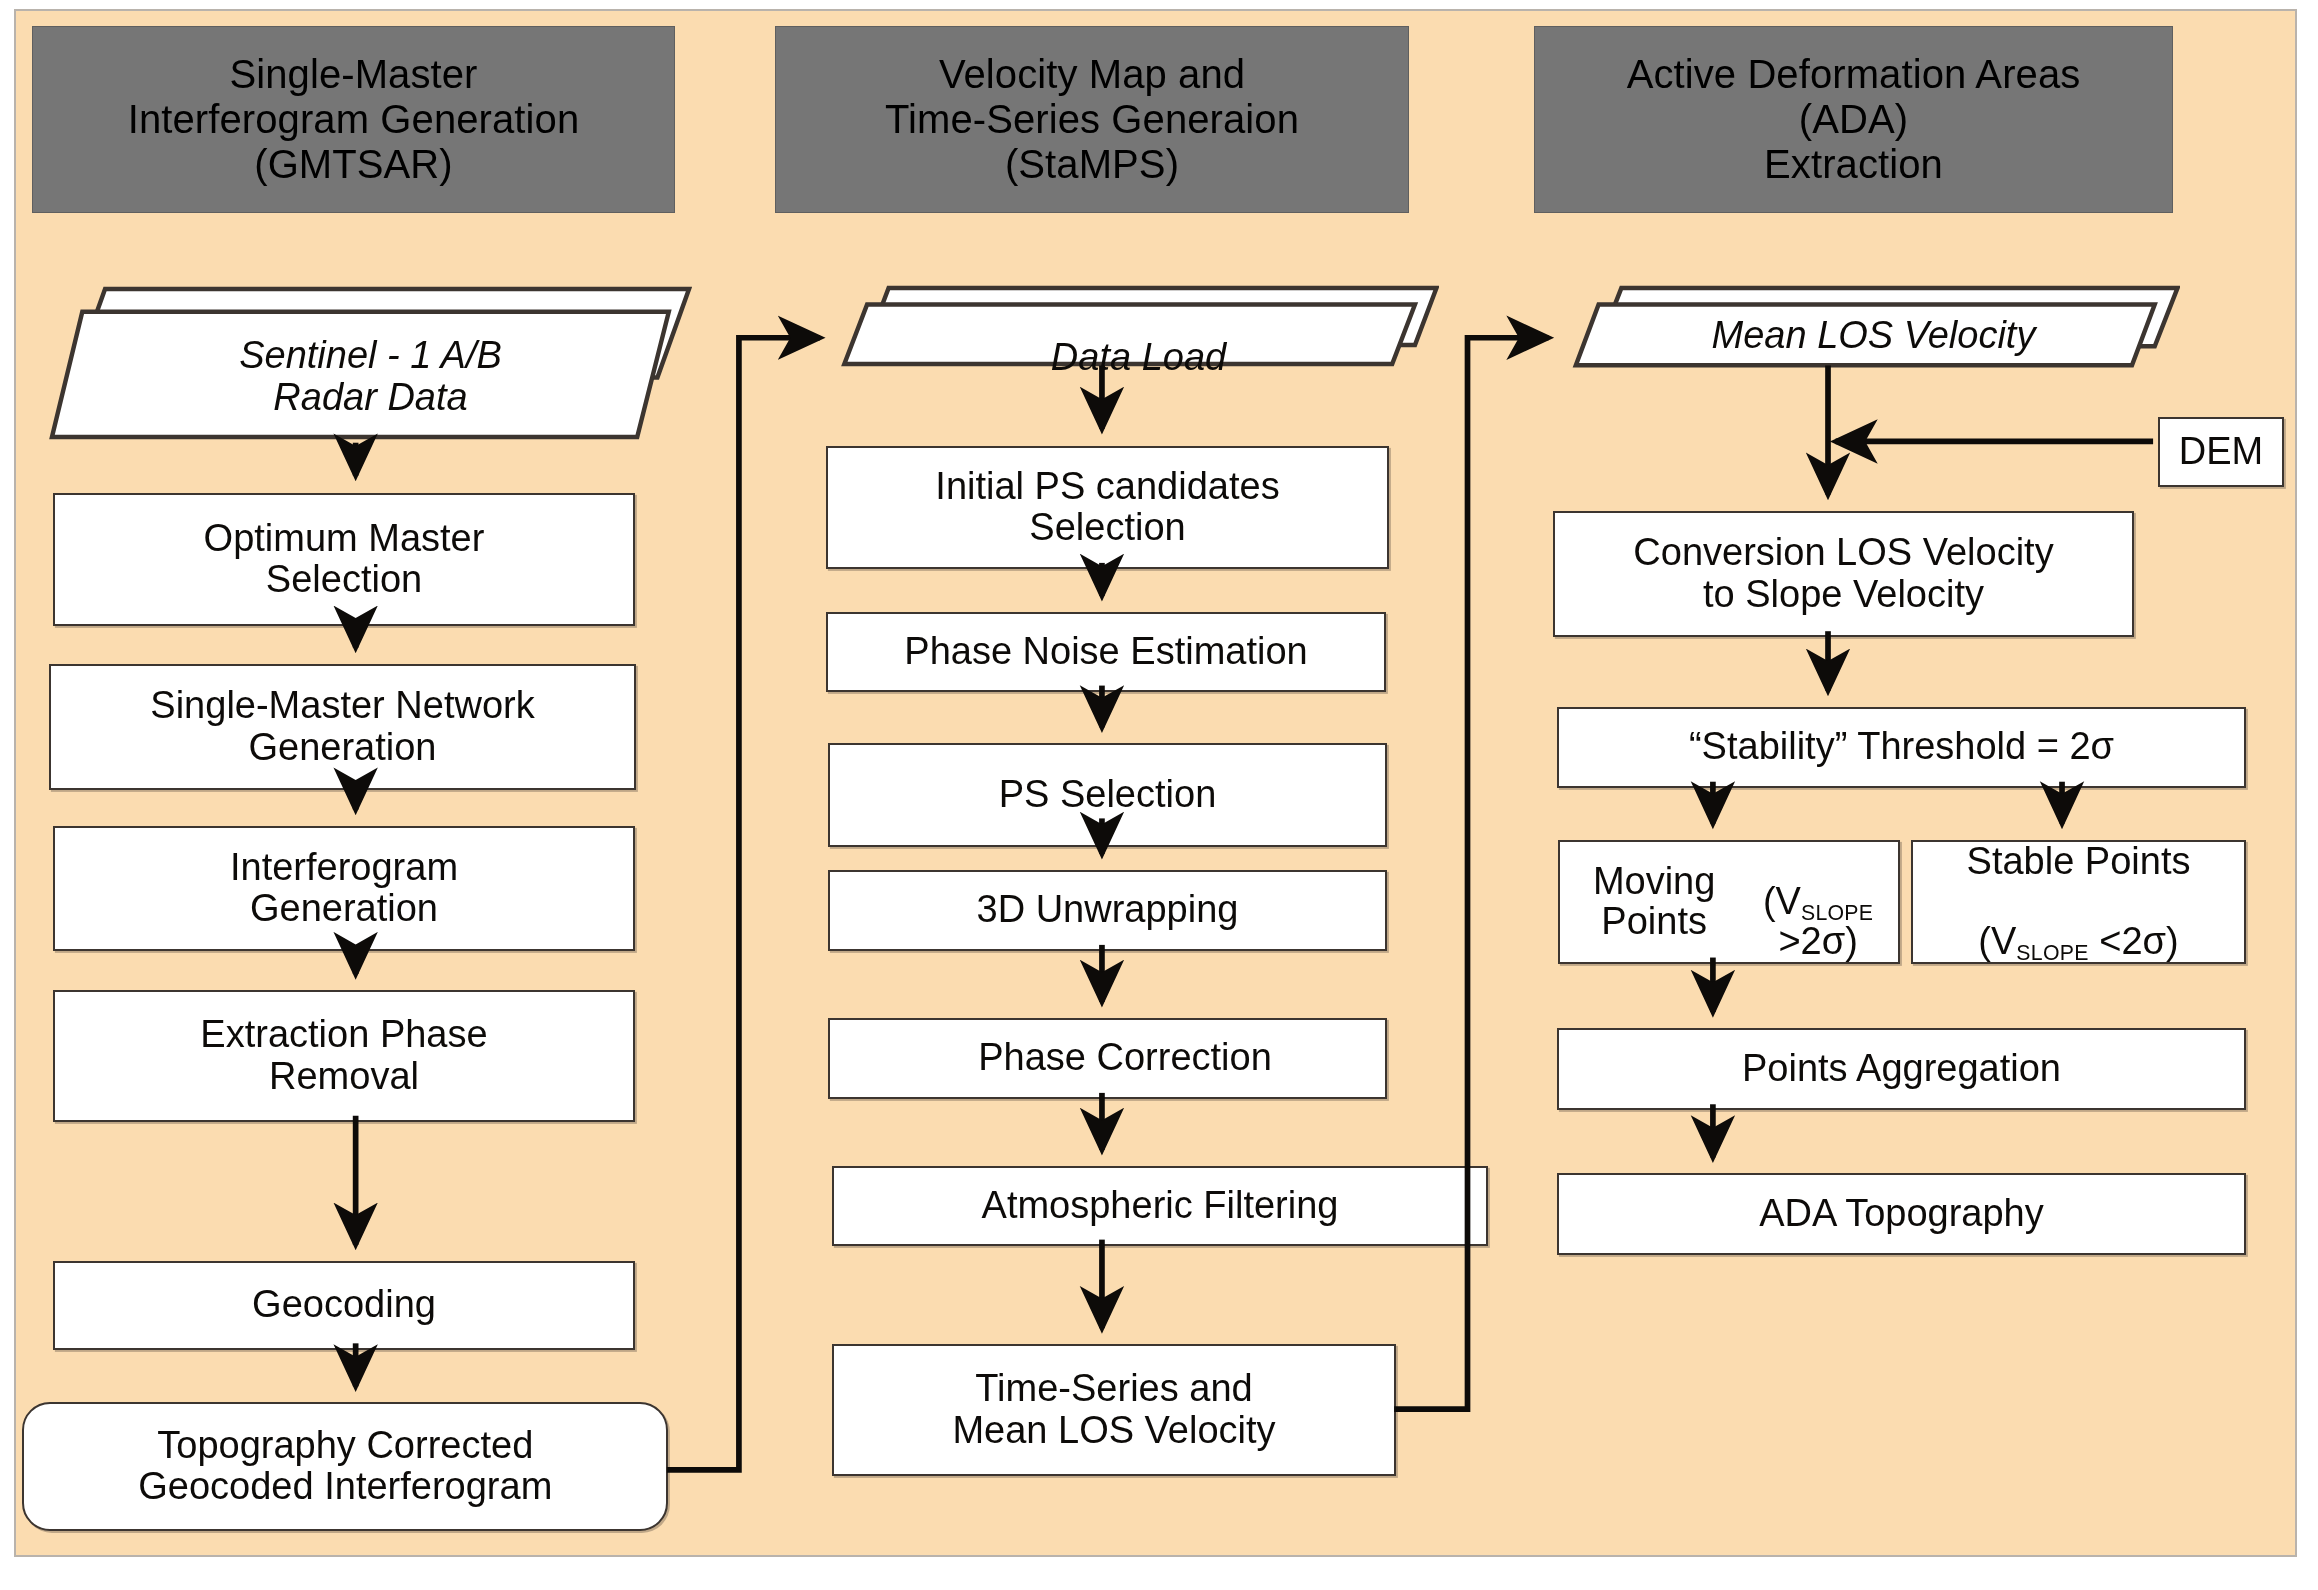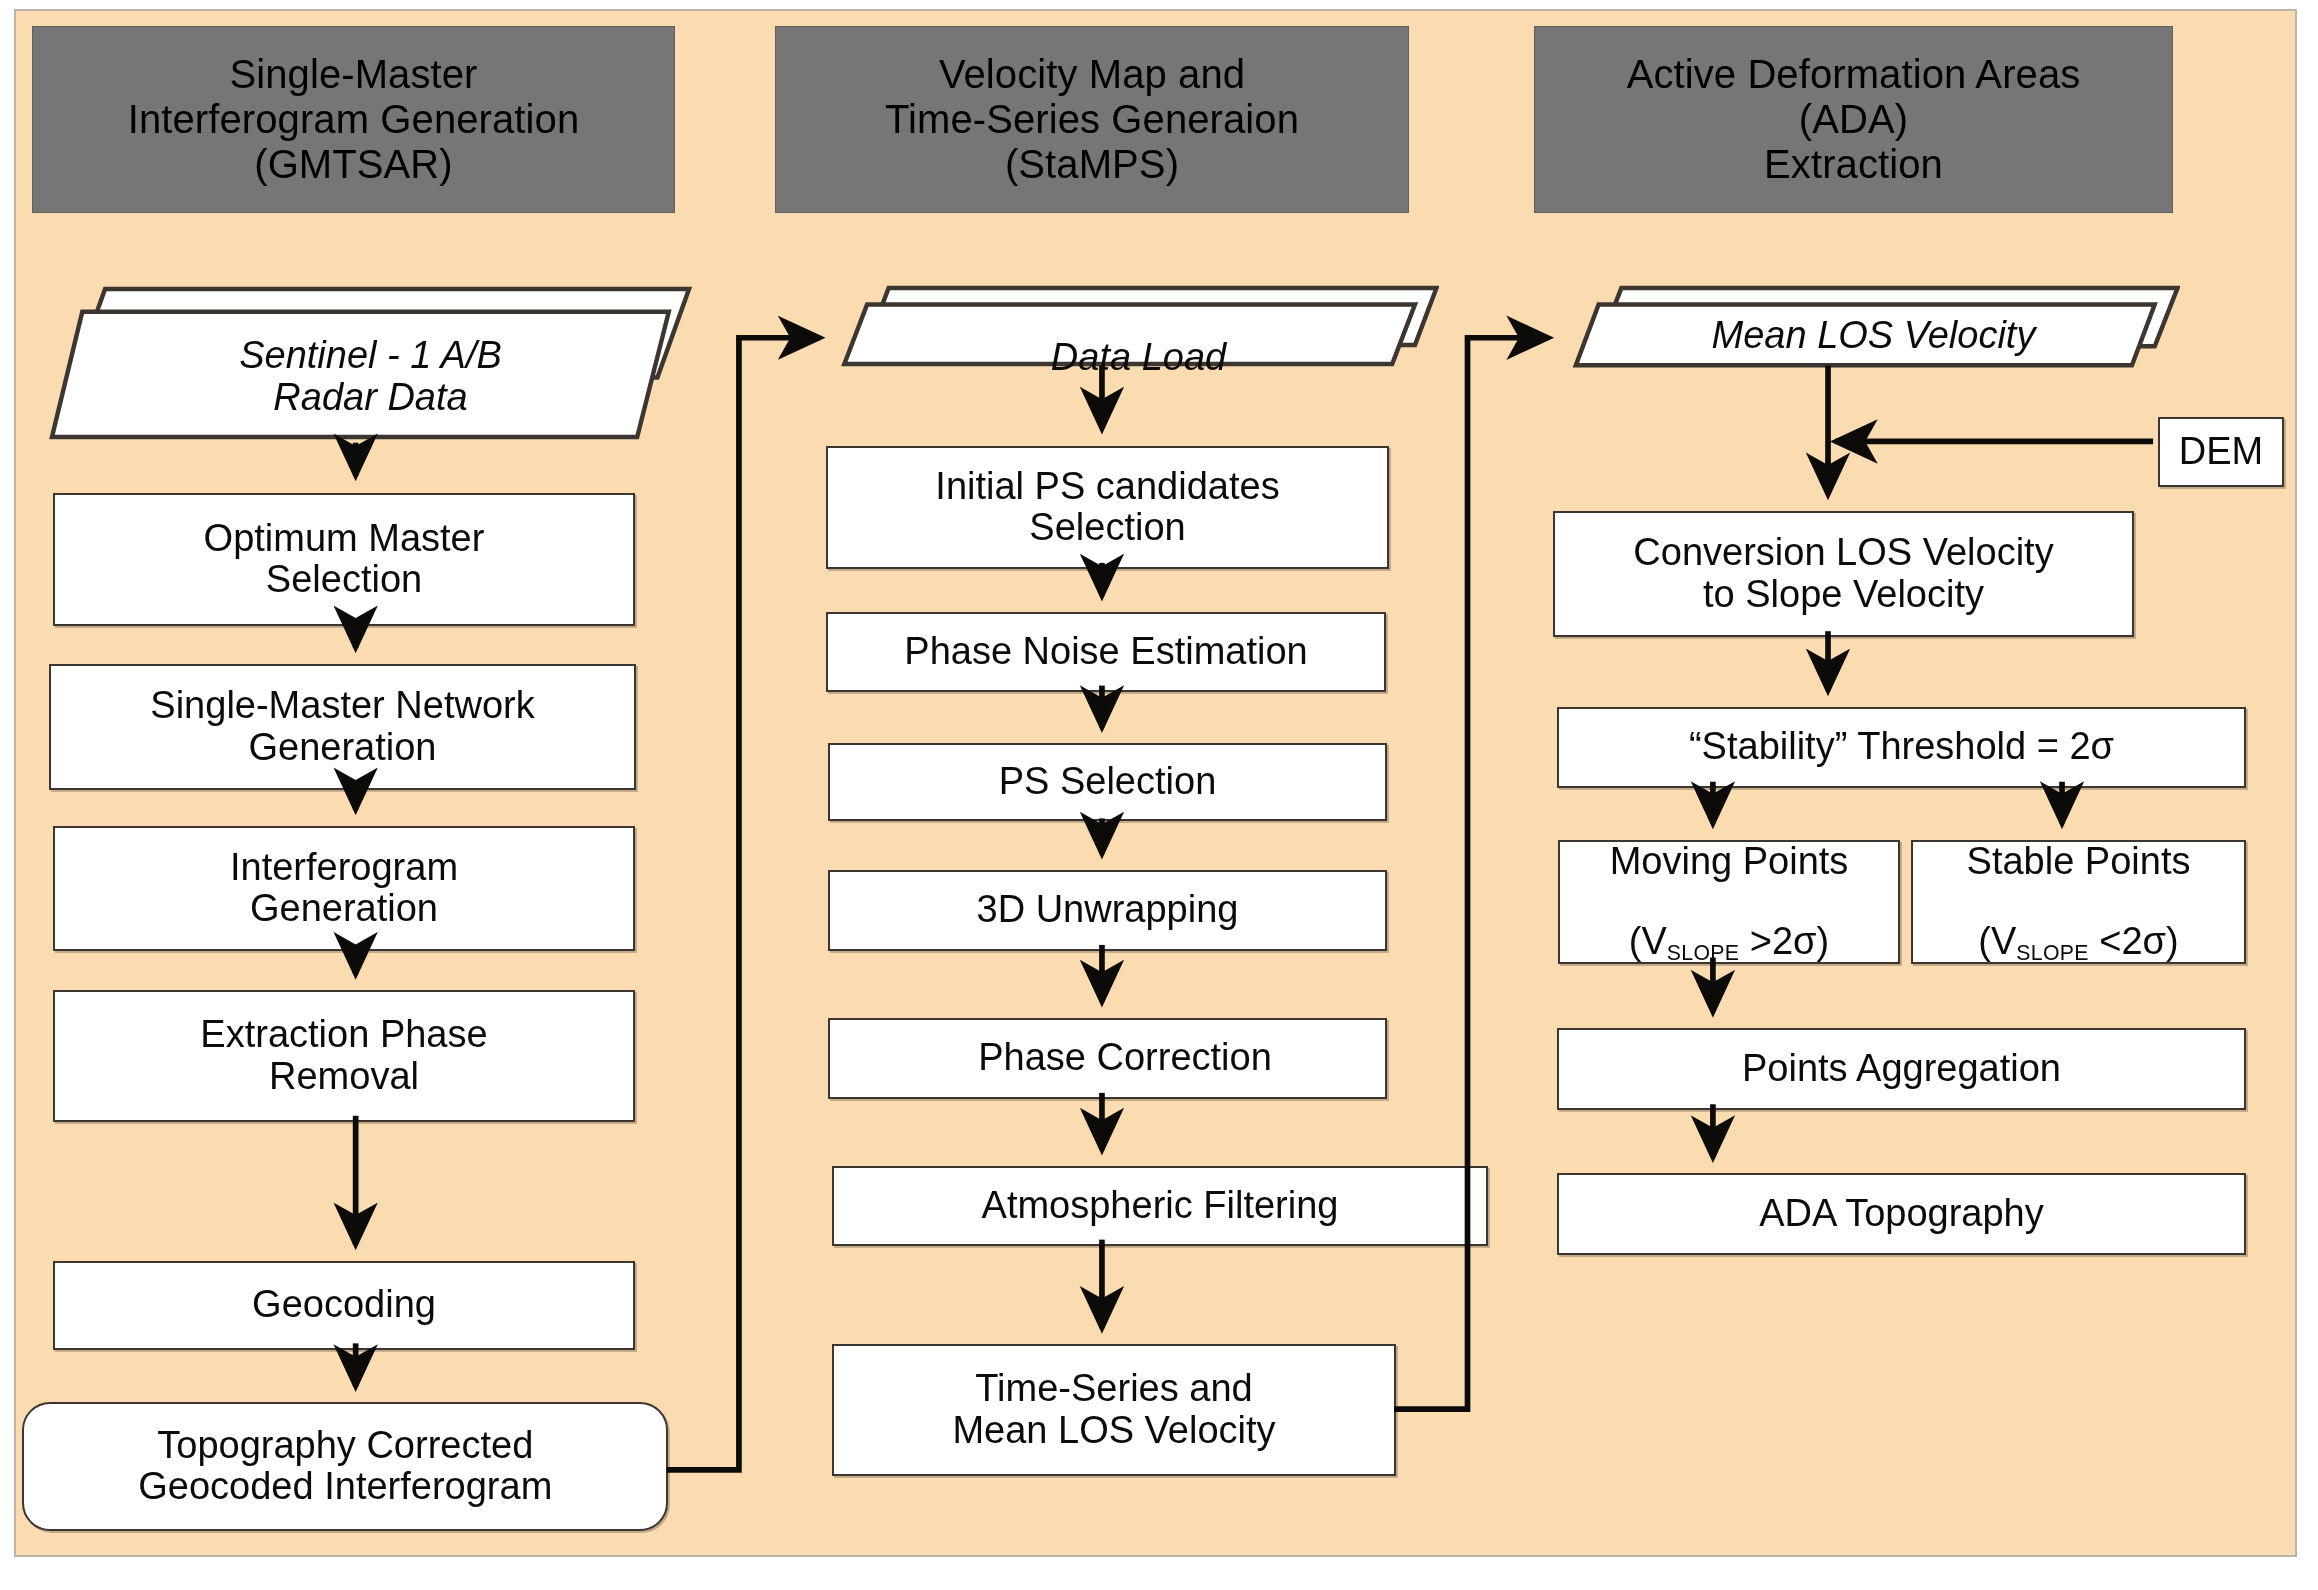--- a/index.html
+++ b/index.html
@@ -127,21 +127,21 @@
         <polygon points="46,32 912,32 876,126 10,126" fill="#ffffff" stroke="#3c3530" stroke-width="7"></polygon>
       </svg>
       <div class="lbl" style="top:30px;height:57px;padding:16px 38px;text-align:right;">Data Load</div>
     </div>
 
     <div class="box" style="left:810px;top:435px;width:563px;height:123px;">Initial PS candidates
 Selection</div>
 
     <div class="box" style="left:810px;top:601px;width:560px;height:80px;">Phase Noise Estimation</div>
 
-    <div class="box" style="left:812px;top:732px;width:559px;height:78px;">PS Selection</div>
+    <div class="box" style="left:812px;top:732px;width:559px;height:104px;">PS Selection</div>
 
     <div class="box" style="left:812px;top:859px;width:559px;height:81px;">3D Unwrapping</div>
 
     <div class="box" style="left:812px;top:1007px;width:559px;height:81px;padding-left:40px;">Phase Correction</div>
 
     <div class="box" style="left:816px;top:1155px;width:656px;height:80px;">Atmospheric Filtering</div>
 
     <div class="box" style="left:816px;top:1333px;width:564px;height:132px;">Time-Series and
 Mean LOS Velocity</div>
 
@@ -153,21 +153,21 @@
       <div class="lbl" style="top:23px;height:58px;padding:0 38px;">Mean LOS Velocity</div>
     </div>
 
     <div class="box" style="left:2142px;top:406px;width:126px;height:70px;font-size:38px;">DEM</div>
 
     <div class="box" style="left:1537px;top:500px;width:581px;height:126px;">Conversion LOS Velocity
 to Slope Velocity</div>
 
     <div class="box" style="left:1541px;top:696px;width:689px;height:81px;">“Stability” Threshold = 2σ</div>
 
-    <div class="box" style="left:1542px;top:829px;width:342px;height:124px;flex-direction:column;line-height:1.05;">
+    <div class="box" style="left:1542px;top:829px;width:342px;height:124px;line-height:1.05;">
       <span>Moving Points</span>
       <span>
         <span>(V</span><sub>SLOPE</sub><span> &gt;2σ)</span>
       </span>
     </div>
 
     <div class="box" style="left:1895px;top:829px;width:335px;height:124px;flex-direction:column;line-height:1.05;">
       <span>Stable Points</span>
       <span>
         <span>(V</span><sub>SLOPE</sub><span> &lt;2σ)</span>

